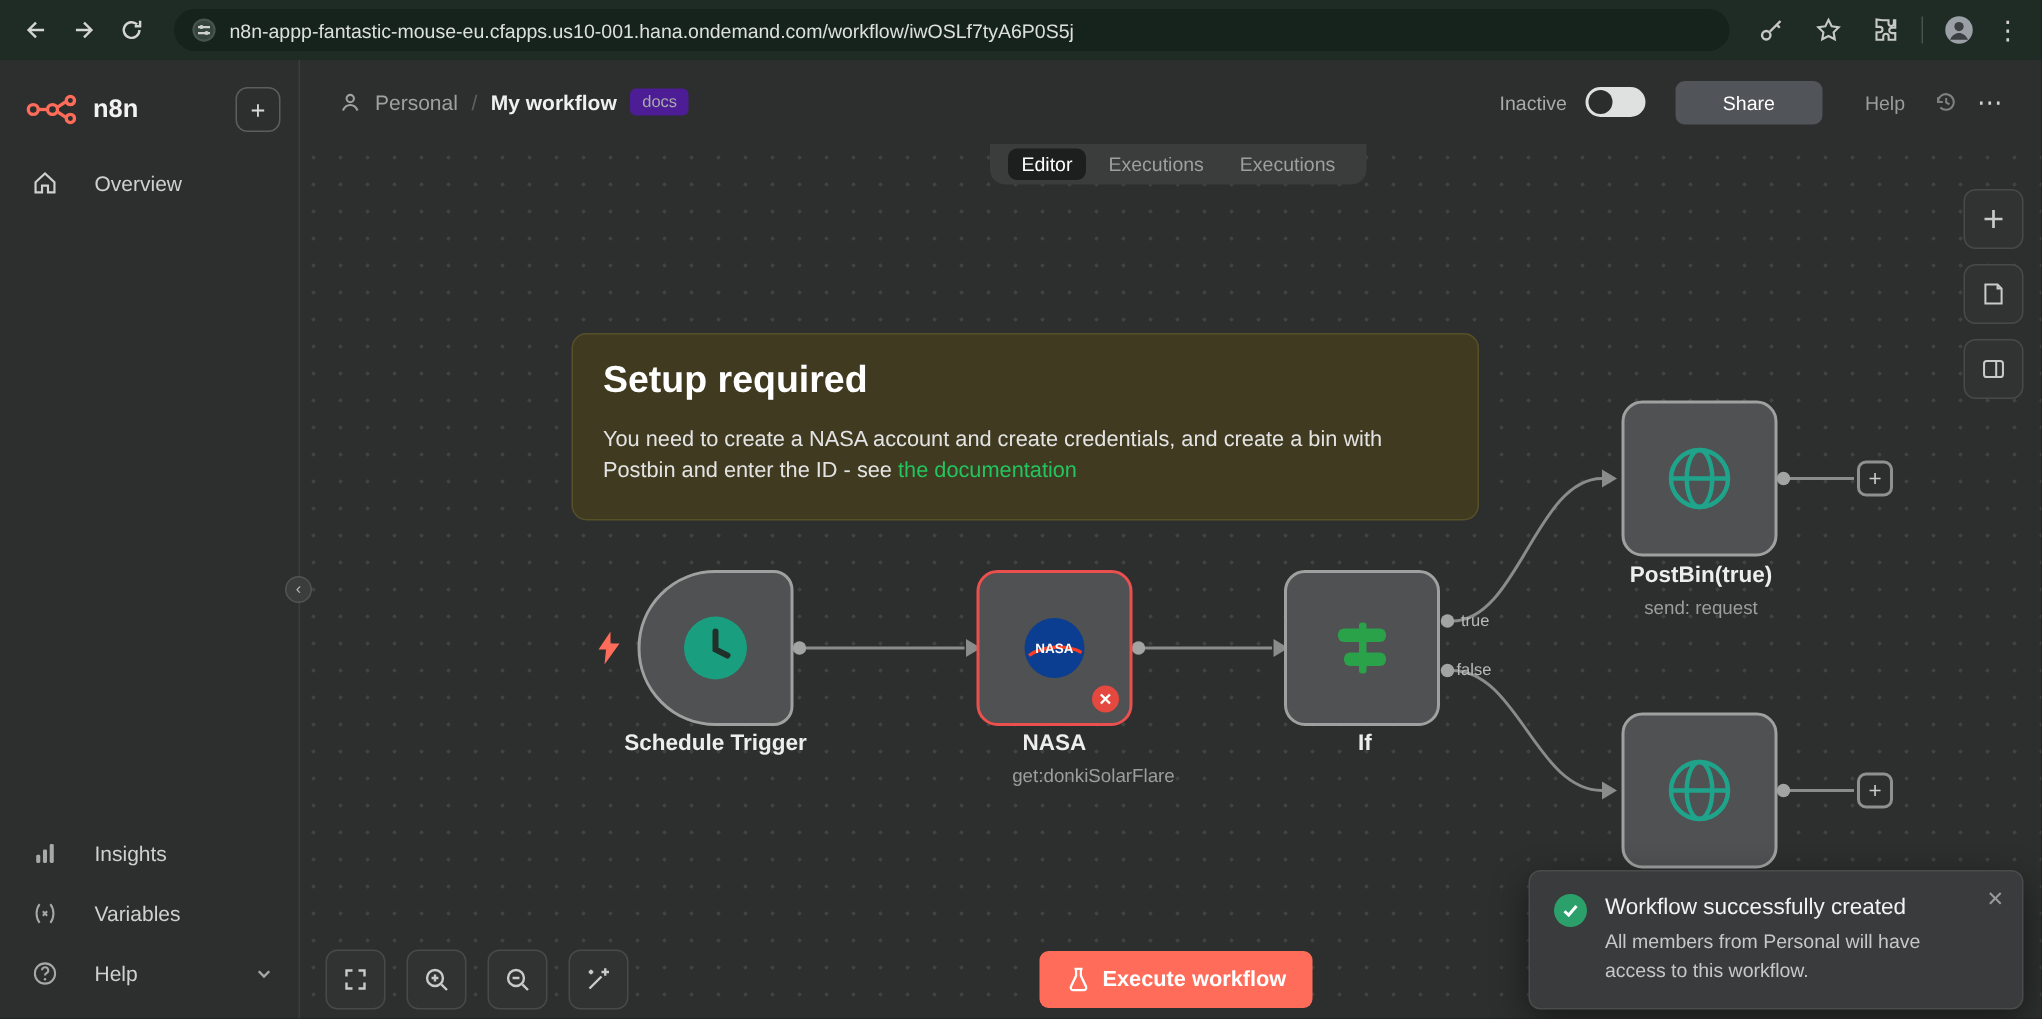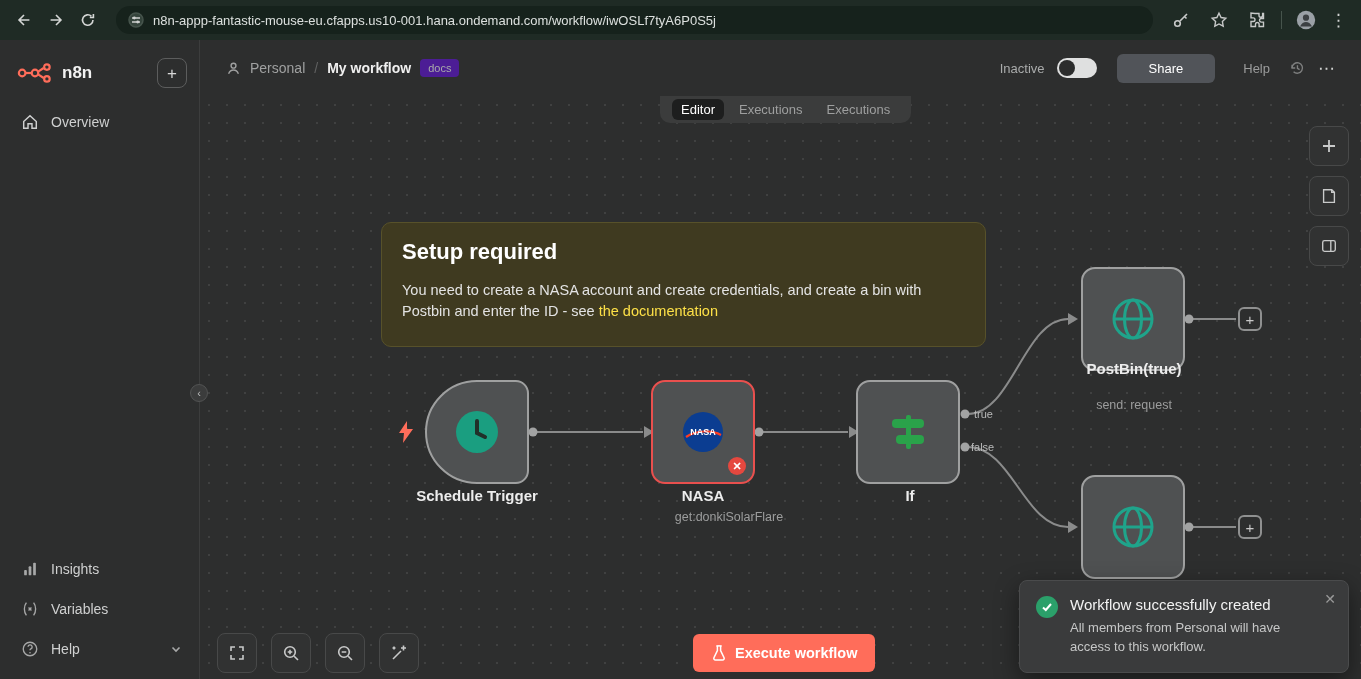--- a/index.html
+++ b/index.html
@@ -11,21 +11,21 @@
   .nav-ic { width:28px; height:28px; border-radius:50%; display:flex; align-items:center; justify-content:center; color:#d4d6d5; background:none; border:none; }
   .urlpill { flex:1; height:28px; background:#16221c; border-radius:14px; display:flex; align-items:center; padding:0 12px; gap:9px; margin:0 10px; color:#dce0de; font-size:13px; }
   .chrome-right { display:flex; align-items:center; gap:10px; padding-right:4px; }
   .vsep { width:1px; height:18px; background:#46544c; }
 
   
   .sidebar { position:absolute; left:0; top:40px; bottom:0; width:200px; background:#2d2e2e; border-right:1px solid #3c3d3d; display:flex; flex-direction:column; z-index:40; }
   .logo-row { display:flex; align-items:center; gap:8px; padding:18px 12px 14px 16px; }
   .logo-text { color:#f2f2f2; font-size:17px; font-weight:700; }
   .add-btn { margin-left:auto; width:30px; height:30px; border:1px solid #5c5d5d; border-radius:8px; background:none; color:#d8d8d8; font-size:17px; line-height:1; }
-  .nav-item { display:flex; align-items:center; gap:12px; padding:11px 16px 11px 21px; color:#cfd0d0; font-size:14px; cursor:default; }
+  .nav-item { display:flex; align-items:center; gap:24px; padding:11px 16px 11px 21px; color:#cfd0d0; font-size:14px; cursor:default; }
   .side-bottom { margin-top:auto; padding-bottom:10px; }
   .chev-right { margin-left:auto; }
 
   
   .header { position:absolute; left:200px; top:40px; right:0; height:56px; background:#2d2e2e; display:flex; align-items:center; padding:0 26px; gap:9px; z-index:40; }
   .crumb-project { color:#9fa0a0; font-size:14px; }
   .crumb-sep { color:#606161; font-size:14px; }
   .crumb-wf { color:#f0f0f0; font-weight:700; font-size:14px; }
   .docs-badge { background:#4c1d95; color:#a9abab; font-size:11px; padding:3px 8px; border-radius:4px; }
   .hdr-right { margin-left:auto; display:flex; align-items:center; gap:12px; }
@@ -37,23 +37,23 @@
   .dots-btn { background:none; border:none; color:#d0d2d1; font-size:17px; }
 
   
   .canvas { position:absolute; left:200px; top:96px; right:0; bottom:0; background-color:#2d2e2e;
     background-image:radial-gradient(circle,#404141 1.3px, transparent 1.4px); background-size:18px 18px; }
   .tabs { position:absolute; left:460px; top:0; height:27px; background:#3b3c3c; border-radius:0 0 10px 10px; display:flex; align-items:center; gap:6px; padding:0 12px; z-index:15; }
   .tab { color:#9e9f9f; font-size:13px; padding:3px 9px; cursor:default; }
   .tab.active { background:#1d1e1e; color:#fff; border-radius:6px; }
 
   .sticky { position:absolute; left:181px; top:126px; width:605px; height:125px; background:#3f3a20; border:1px solid #57512a; border-radius:10px; padding:16px 20px; z-index:2; }
-  .sticky h2 { font-size:22px; color:#ffffff; margin-bottom:15px; font-weight:700; }
+  .sticky h2 { font-size:25px; color:#ffffff; margin-bottom:15px; font-weight:700; }
   .sticky p { font-size:14.5px; line-height:1.45; color:#e3e3e3; max-width:548px; }
-  .sticky a { color:#fde047; text-decoration:none; }
+  .sticky a { color:#22c55e; text-decoration:none; }
 
   .conn { position:absolute; inset:0; z-index:3; pointer-events:none; }
 
   .node { position:absolute; width:104px; height:104px; background:#4f5152; border:2px solid #9fa0a0; border-radius:14px; display:flex; align-items:center; justify-content:center; z-index:5; }
   .node.trigger { border-radius:55px 14px 14px 55px; }
   .node.error { border-color:#e9504e; }
   .err-badge { position:absolute; right:7px; bottom:7px; width:18px; height:18px; border-radius:50%; background:#e5483f; color:#fff; font-size:11px; font-weight:700; display:flex; align-items:center; justify-content:center; }
   .node-label { position:absolute; transform:translateX(-50%); font-size:15px; font-weight:700; color:#ededed; white-space:nowrap; z-index:6; }
   .node-sub { position:absolute; transform:translateX(-50%); font-size:12.5px; font-weight:400; color:#9c9d9d; white-space:nowrap; z-index:6; }
   .port-label { position:absolute; font-size:11px; color:#b9baba; z-index:6; }
@@ -290,21 +290,21 @@
           <circle cx="23" cy="23" r="19"></circle>
           <ellipse cx="23" cy="23" rx="8.5" ry="19"></ellipse>
           <path d="M4.5 23 H41.5"></path>
         </svg>
     </div>
 
     <div class="node-label" style="left:277px; top:391px;">Schedule Trigger</div>
     <div class="node-label" style="left:503px; top:391px;">NASA</div>
     <div class="node-sub" style="left:503px; top:414px;margin-left:26px;">get:donkiSolarFlare</div>
     <div class="node-label" style="left:710px; top:391px;">If</div>
-    <div class="node-label" style="left:934px; top:264px;">PostBin(true)</div>
+    <div class="node-label" style="left:934px; top:279px;">PostBin(true)</div>
     <div class="node-sub" style="left:934px; top:302px;">send: request</div>
 
     <span class="port-label" style="left:774px; top:312px;">true</span>
     <span class="port-label" style="left:771px; top:345px;">false</span>
 
     <button class="plus-ep" style="left:1038px; top:211px;">+</button>
     <button class="plus-ep" style="left:1038px; top:419px;">+</button>
 
     <button class="sq-btn" style="left:1109px; top:30px;">
       <svg width="18" height="18" viewBox="0 0 18 18" stroke="#c9caca" stroke-width="1.8">

